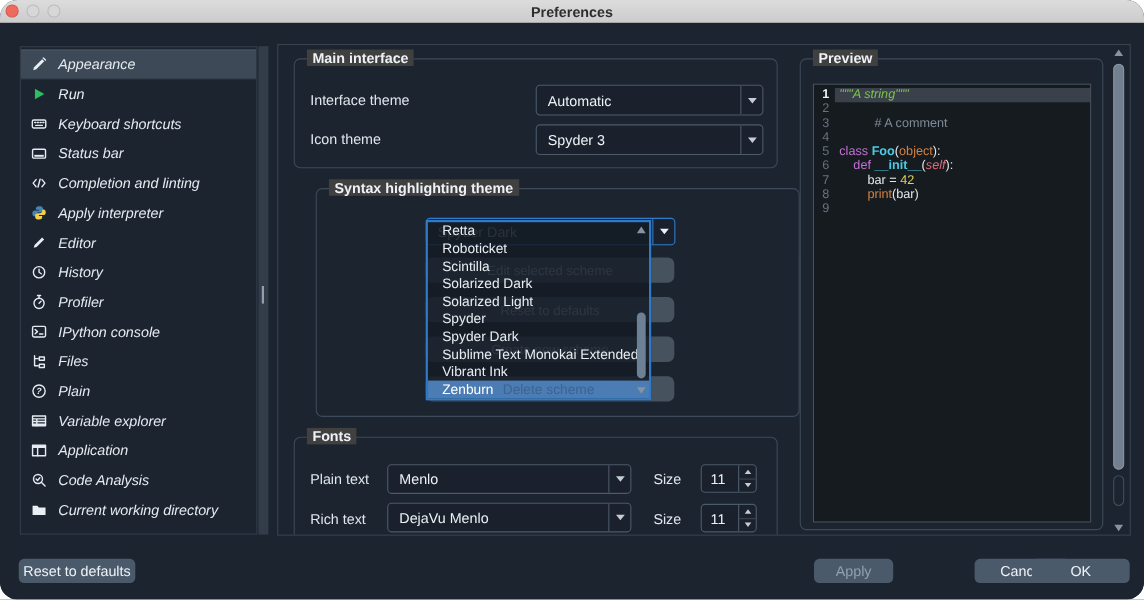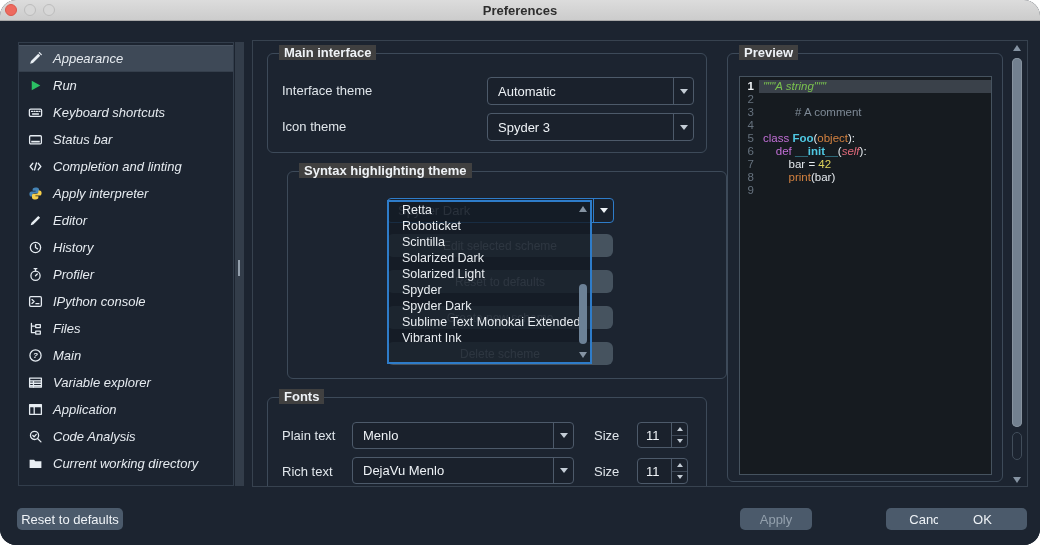--- a/index.html
+++ b/index.html
@@ -202,21 +202,21 @@
           </span>
           <span>Files</span>
         </div>
         <div class="side-item">
           <span class="ic">
             <svg width="15" height="15" viewBox="0 0 14 14">
               <circle cx="7" cy="7" r="5.2" fill="none" stroke="#e5ebf1" stroke-width="1.2" stroke-linecap="round" stroke-linejoin="round"></circle>
               <text x="7" y="9.6" text-anchor="middle" font-size="7.5" font-weight="bold" fill="#e8eef3" font-family="Liberation Sans, sans-serif">?</text>
             </svg>
           </span>
-          <span>Main</span>
+          <span>Plain</span>
         </div>
         <div class="side-item">
           <span class="ic">
             <svg width="15" height="15" viewBox="0 0 14 14">
               <rect x="1.5" y="3" width="11" height="8.2" fill="none" stroke="#e5ebf1" stroke-width="1.2" stroke-linecap="round" stroke-linejoin="round"></rect>
               <path d="M1.5 5.4h11M1.5 7.7h11M1.5 10h11M5.1 5.4v5.8" fill="none" stroke="#e5ebf1" stroke-width="1.2" stroke-linecap="round" stroke-linejoin="round"></path>
             </svg>
           </span>
           <span>Variable explorer</span>
         </div>
@@ -300,20 +300,21 @@
           <div>
               <div class="opt">Retta</div>
               <div class="opt">Roboticket</div>
               <div class="opt">Scintilla</div>
               <div class="opt">Solarized Dark</div>
               <div class="opt">Solarized Light</div>
               <div class="opt">Spyder</div>
               <div class="opt">Spyder Dark</div>
               <div class="opt">Sublime Text Monokai Extended</div>
               <div class="opt">Vibrant Ink</div>
+              <div class="opt selected">Zenburn<span class="ghost-in-sel">Delete scheme</span></div>
             </div>
           <div class="lscroll">
             <span class="up tri-up-g"></span>
             <span class="thumb"></span>
             <span class="dn tri-dn-g"></span>
           </div>
         </div>
       </div>
 
       <div class="group" style="left:14px;top:356px;width:440px;height:150px;">

